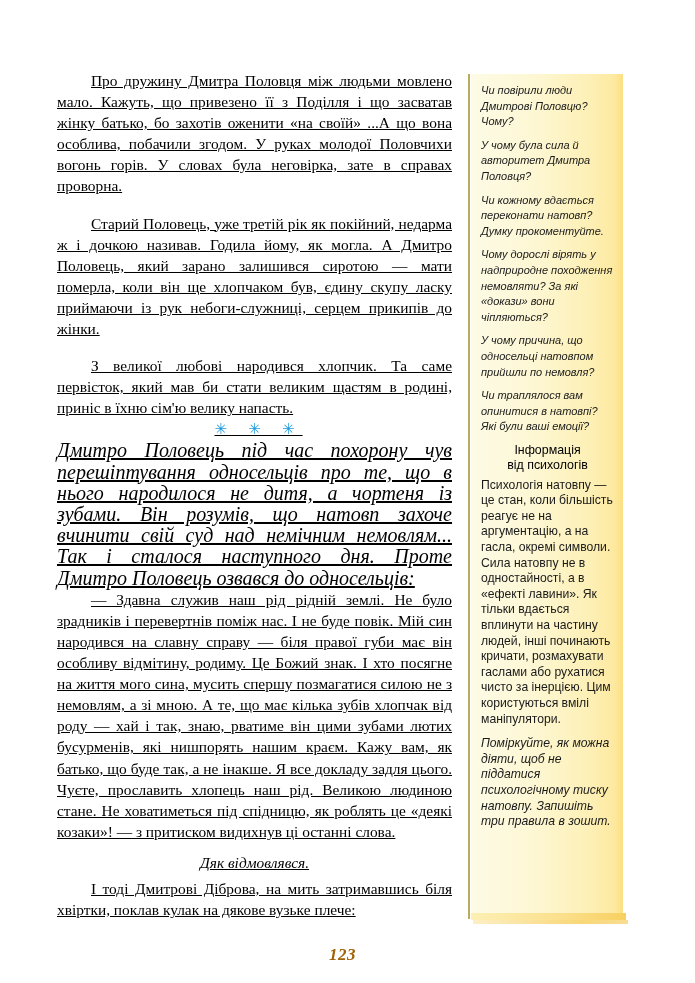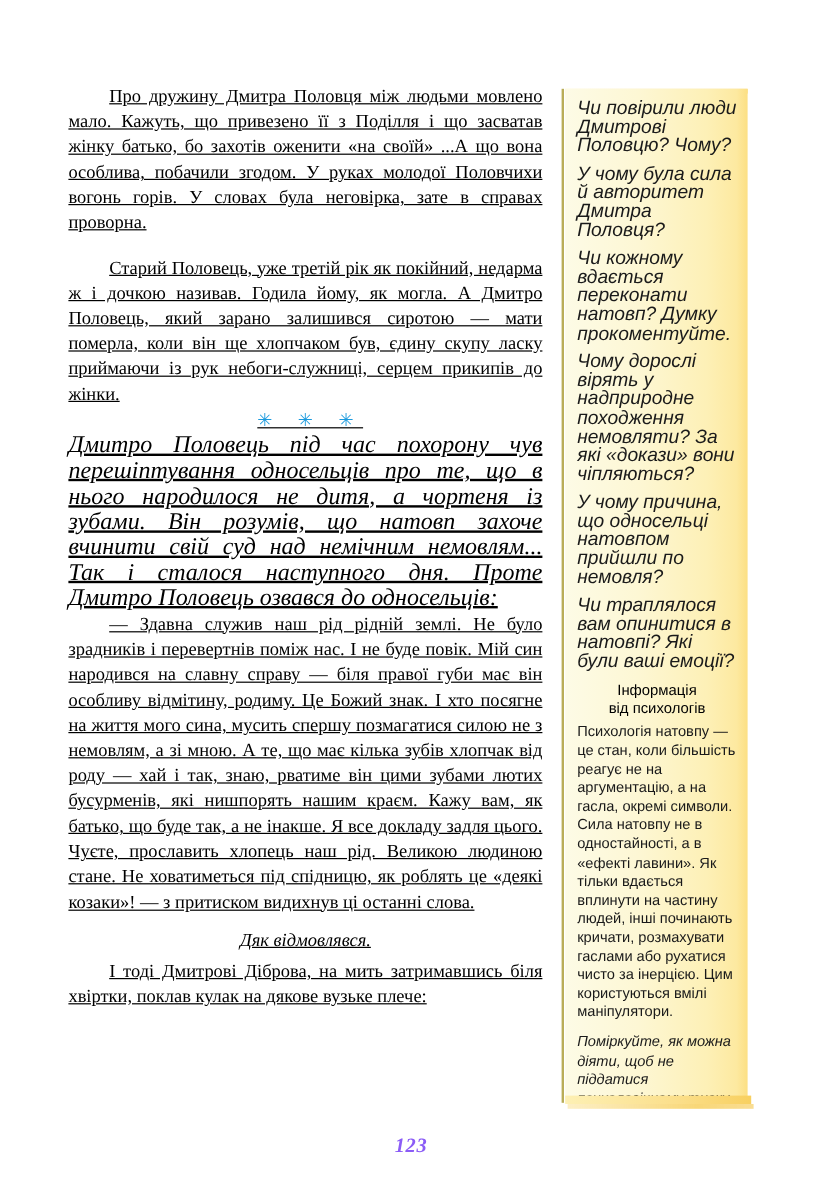--- a/index.html
+++ b/index.html
@@ -131,21 +131,21 @@
     top: 920px;
     width: 155px;
     height: 4px;
     background: linear-gradient(90deg, rgba(250,226,150,0.55) 0%, rgba(247,208,96,0.85) 70%, rgba(245,198,74,0.6) 100%);
     filter: blur(0.6px);
   }
 
   .sb-q {
     font-family: "Liberation Sans", "DejaVu Sans", sans-serif;
     font-style: italic;
-    font-size: 16px;
+    font-size: 11px;
     line-height: 15.6px;
     color: #1a1a1a;
     margin: 0 0 8px 0;
     text-align: left;
   }
 
   .sb-heading {
     font-family: "Liberation Sans", "DejaVu Sans", sans-serif;
     font-weight: 400;
     font-style: normal;
@@ -180,35 +180,36 @@
   .page-number {
     position: absolute;
     left: 0;
     top: 945px;
     width: 695px;
     text-align: center;
     font-family: "Liberation Serif", "DejaVu Serif", serif;
     font-style: italic;
     font-weight: 700;
     font-size: 17px;
-    color: #8b5cf6;
+    color: #a16207;
     letter-spacing: 0.5px;
     padding-right: 10px;
     box-sizing: border-box;
   }
 </style>
 </head>
 <body>
 
 <div class="page">
 
   <div class="main-col">
 
     <p class="para">Про дружину Дмитра Половця між людьми мовлено мало. Кажуть, що привезено її з Поділля і що засватав жінку батько, бо захотів оженити «на своїй» ...А що вона особлива, побачили згодом. У руках молодої Половчихи вогонь горів. У словах була неговірка, зате в справах проворна.</p>
     <p class="para">Старий Половець, уже третій рік як покійний, недарма ж і дочкою називав. Годила йому, як могла. А Дмитро Половець, який зарано залишився сиротою — мати померла, коли він ще хлопчаком був, єдину скупу ласку приймаючи із рук небоги-служниці, серцем прикипів до жінки.</p>
+    <p class="para">З великої любові народився хлопчик. Та саме первісток, який мав би стати великим щастям в родині, приніс в їхню сім'ю велику напасть.</p>
 
     <div class="separator">✳ ✳ ✳</div>
 
     <p class="para-italic">Дмитро Половець під час похорону чув перешіптування односельців про те, що в нього народилося не дитя, а чортеня із зубами. Він розумів, що натовп захоче вчинити свій суд над немічним немовлям... Так і сталося наступного дня. Проте Дмитро Половець озвався до односельців:</p>
 
     <p class="para">— Здавна служив наш рід рідній землі. Не було зрадників і перевертнів поміж нас. І не буде повік. Мій син народився на славну справу — біля правої губи має він особливу відмітину, родиму. Це Божий знак. І хто посягне на життя мого сина, мусить спершу позмагатися силою не з немовлям, а зі мною. А те, що має кілька зубів хлопчак від роду — хай і так, знаю, рватиме він цими зубами лютих бусурменів, які нишпорять нашим краєм. Кажу вам, як батько, що буде так, а не інакше. Я все докладу задля цього. Чуєте, прославить хлопець наш рід. Великою людиною стане. Не ховатиметься під спідницю, як роблять це «деякі козаки»! — з притиском видихнув ці останні слова.</p>
 
     <div class="gap-md"></div>
 
     <p class="centered-italic">Дяк відмовлявся.</p>

